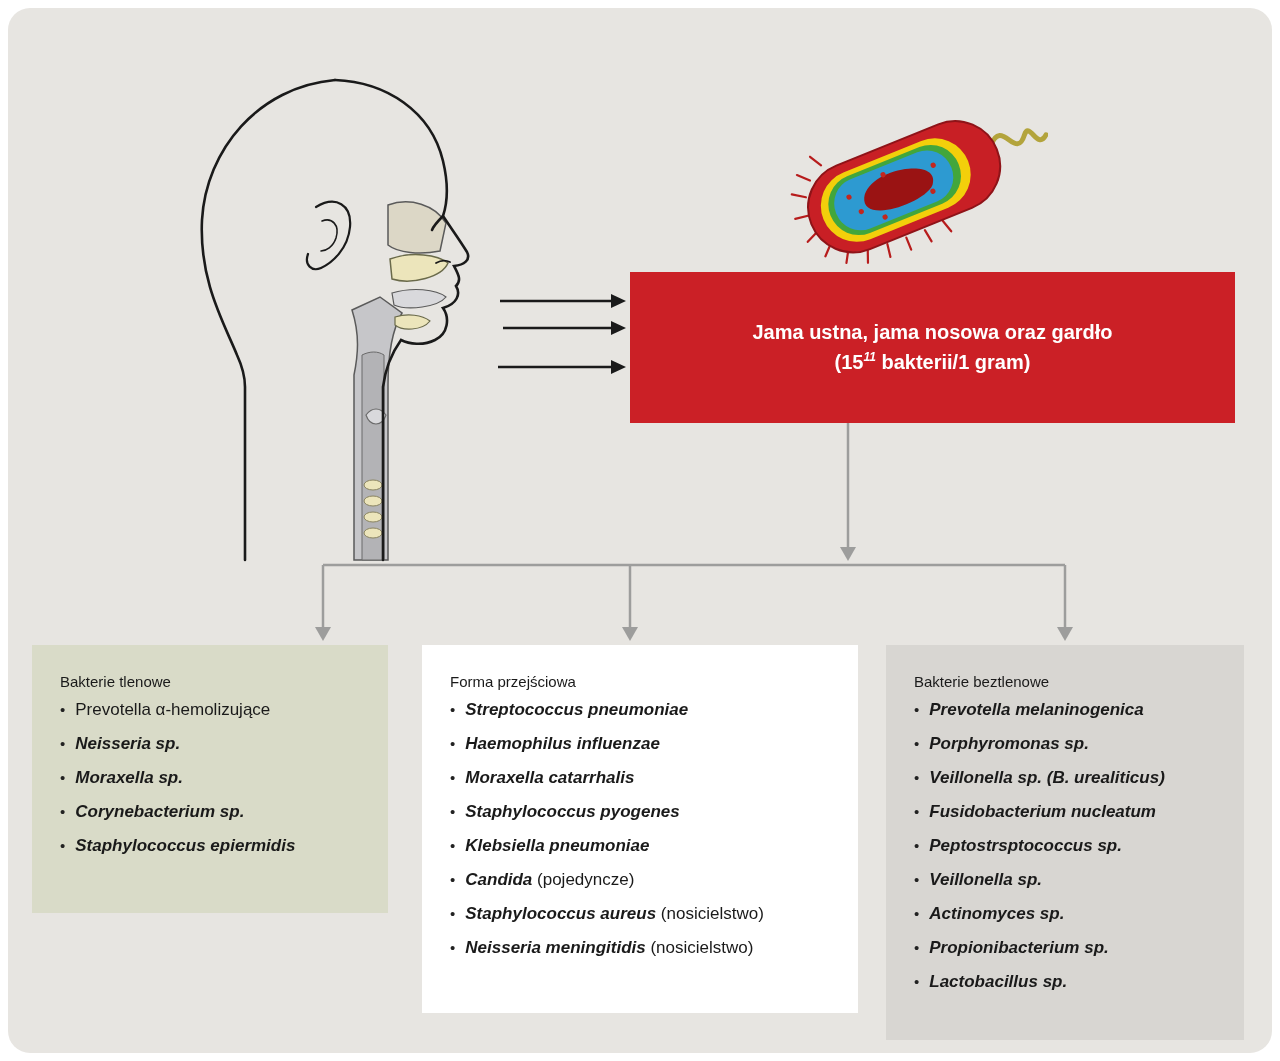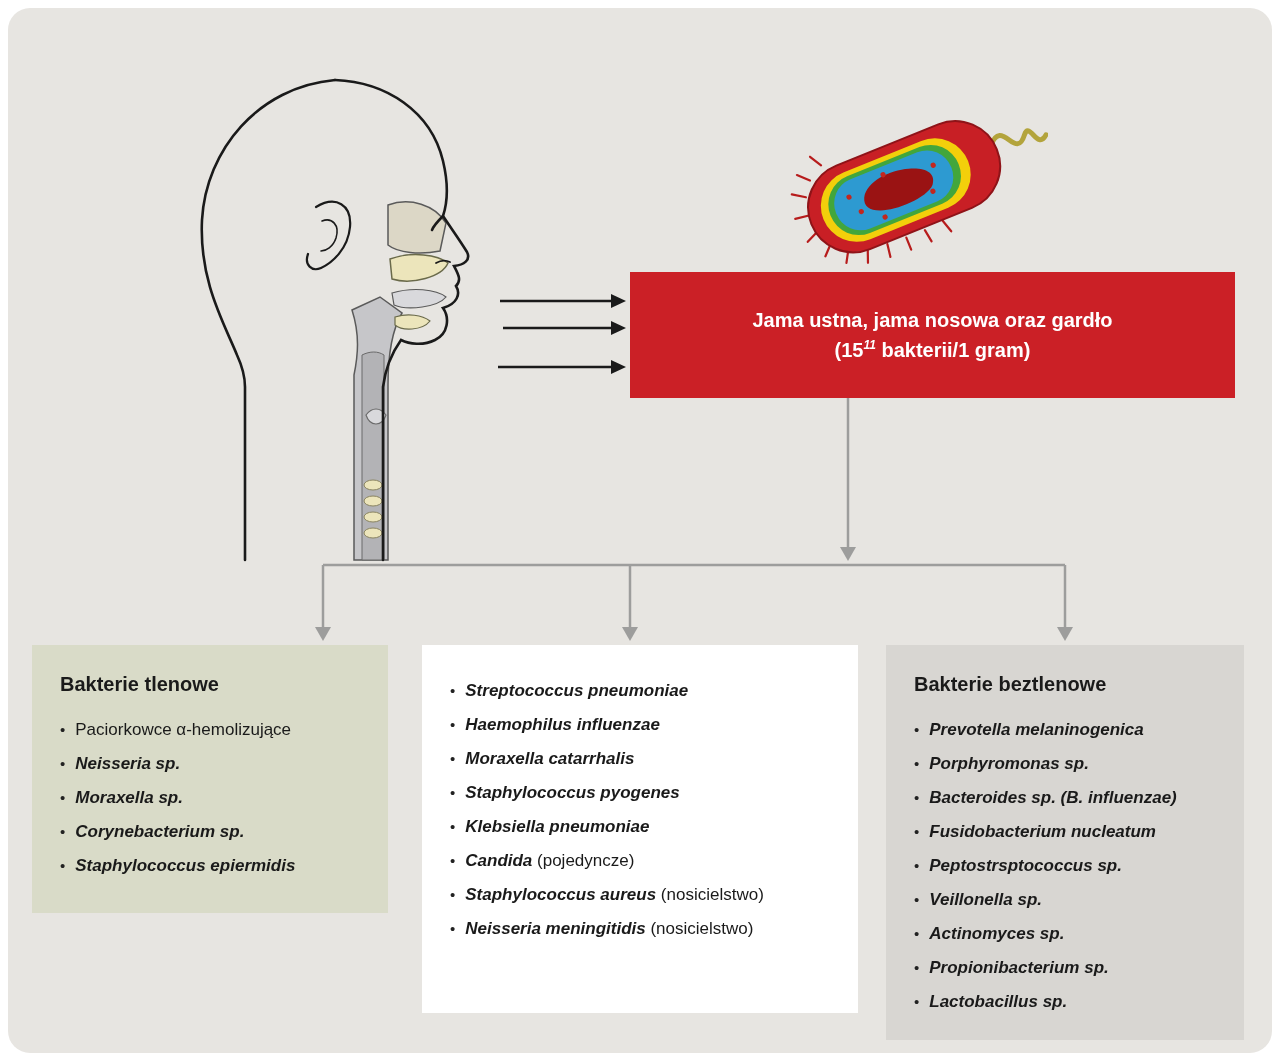--- a/index.html
+++ b/index.html
@@ -13,29 +13,29 @@
     --arrow-black:#1a1a1a;
     --text-color:#1a1a1a;
   }
   *{margin:0;padding:0;box-sizing:border-box;}
   body{background:#ffffff;font-family:"Liberation Sans","DejaVu Sans",sans-serif;color:var(--text-color);}
   .page{position:relative;width:1280px;height:1061px;background:#ffffff;overflow:hidden;}
   .canvas{position:absolute;left:8px;top:8px;right:8px;bottom:8px;background:var(--canvas-bg);border-radius:22px;}
   .overlay{position:absolute;left:0;top:0;width:1280px;height:1061px;pointer-events:none;}
   .head-wrap{position:absolute;left:140px;top:55px;width:380px;height:520px;}
   .bact-wrap{position:absolute;left:778px;top:88px;width:270px;height:190px;}
-  .banner{position:absolute;left:630px;top:272px;width:605px;height:126px;background:var(--banner-bg);
+  .banner{position:absolute;left:630px;top:272px;width:605px;height:151px;background:var(--banner-bg);
           display:flex;flex-direction:column;justify-content:center;align-items:center;gap:6px;
           color:var(--banner-text);font-weight:700;font-size:20px;text-align:center;}
   .banner sup{font-size:12px;vertical-align:super;font-style:italic;}
   .listbox{position:absolute;padding:28px 26px 20px 28px;}
   .box-aerobic{left:32px;top:645px;width:356px;height:268px;background:var(--box-aerobic-bg);}
   .box-transitional{left:422px;top:645px;width:436px;height:368px;background:var(--box-transitional-bg);}
   .box-anaerobic{left:886px;top:645px;width:358px;height:395px;background:var(--box-anaerobic-bg);}
-  .box-title{font-size:20px;font-weight:700;margin-bottom:16px;}
+  .box-title{font-size:15px;font-weight:400;margin-bottom:2px;}
   .item{display:flex;align-items:baseline;font-size:17px;line-height:21px;padding:6.5px 0;}
   .bullet{flex:0 0 auto;margin-right:10px;font-size:15px;color:#222;}
   .item-text i{font-style:italic;font-weight:bold;}
 </style>
 </head>
 <body>
 
 <div class="page">
   <div class="canvas"></div>
 
@@ -144,21 +144,21 @@
     <div>
       <span>(15</span><sup>11</sup><span> bakterii/1 gram)</span>
     </div>
   </div>
 
   <div class="listbox box-aerobic">
     <div class="box-title">Bakterie tlenowe</div>
     <div>
         <div class="item">
           <span class="bullet">•</span>
-          <span class="item-text">Paciorkowce α-hemolizujące</span>
+          <span class="item-text">Prevotella α-hemolizujące</span>
         </div>
         <div class="item">
           <span class="bullet">•</span>
           <span class="item-text"><i>Neisseria sp.</i></span>
         </div>
         <div class="item">
           <span class="bullet">•</span>
           <span class="item-text"><i>Moraxella sp.</i></span>
         </div>
         <div class="item">
@@ -166,20 +166,21 @@
           <span class="item-text"><i>Corynebacterium sp.</i></span>
         </div>
         <div class="item">
           <span class="bullet">•</span>
           <span class="item-text"><i>Staphylococcus epiermidis</i></span>
         </div>
       </div>
   </div>
 
   <div class="listbox box-transitional">
+    <div class="box-title">Forma przejściowa</div>
     <div>
         <div class="item">
           <span class="bullet">•</span>
           <span class="item-text"><i>Streptococcus pneumoniae</i></span>
         </div>
         <div class="item">
           <span class="bullet">•</span>
           <span class="item-text"><i>Haemophilus influenzae</i></span>
         </div>
         <div class="item">
@@ -215,21 +216,21 @@
         <div class="item">
           <span class="bullet">•</span>
           <span class="item-text"><i>Prevotella melaninogenica</i></span>
         </div>
         <div class="item">
           <span class="bullet">•</span>
           <span class="item-text"><i>Porphyromonas sp.</i></span>
         </div>
         <div class="item">
           <span class="bullet">•</span>
-          <span class="item-text"><i>Bacteroides sp. (B. influenzae)</i></span>
+          <span class="item-text"><i>Veillonella sp. (B. urealiticus)</i></span>
         </div>
         <div class="item">
           <span class="bullet">•</span>
           <span class="item-text"><i>Fusidobacterium nucleatum</i></span>
         </div>
         <div class="item">
           <span class="bullet">•</span>
           <span class="item-text"><i>Peptostrsptococcus sp.</i></span>
         </div>
         <div class="item">

